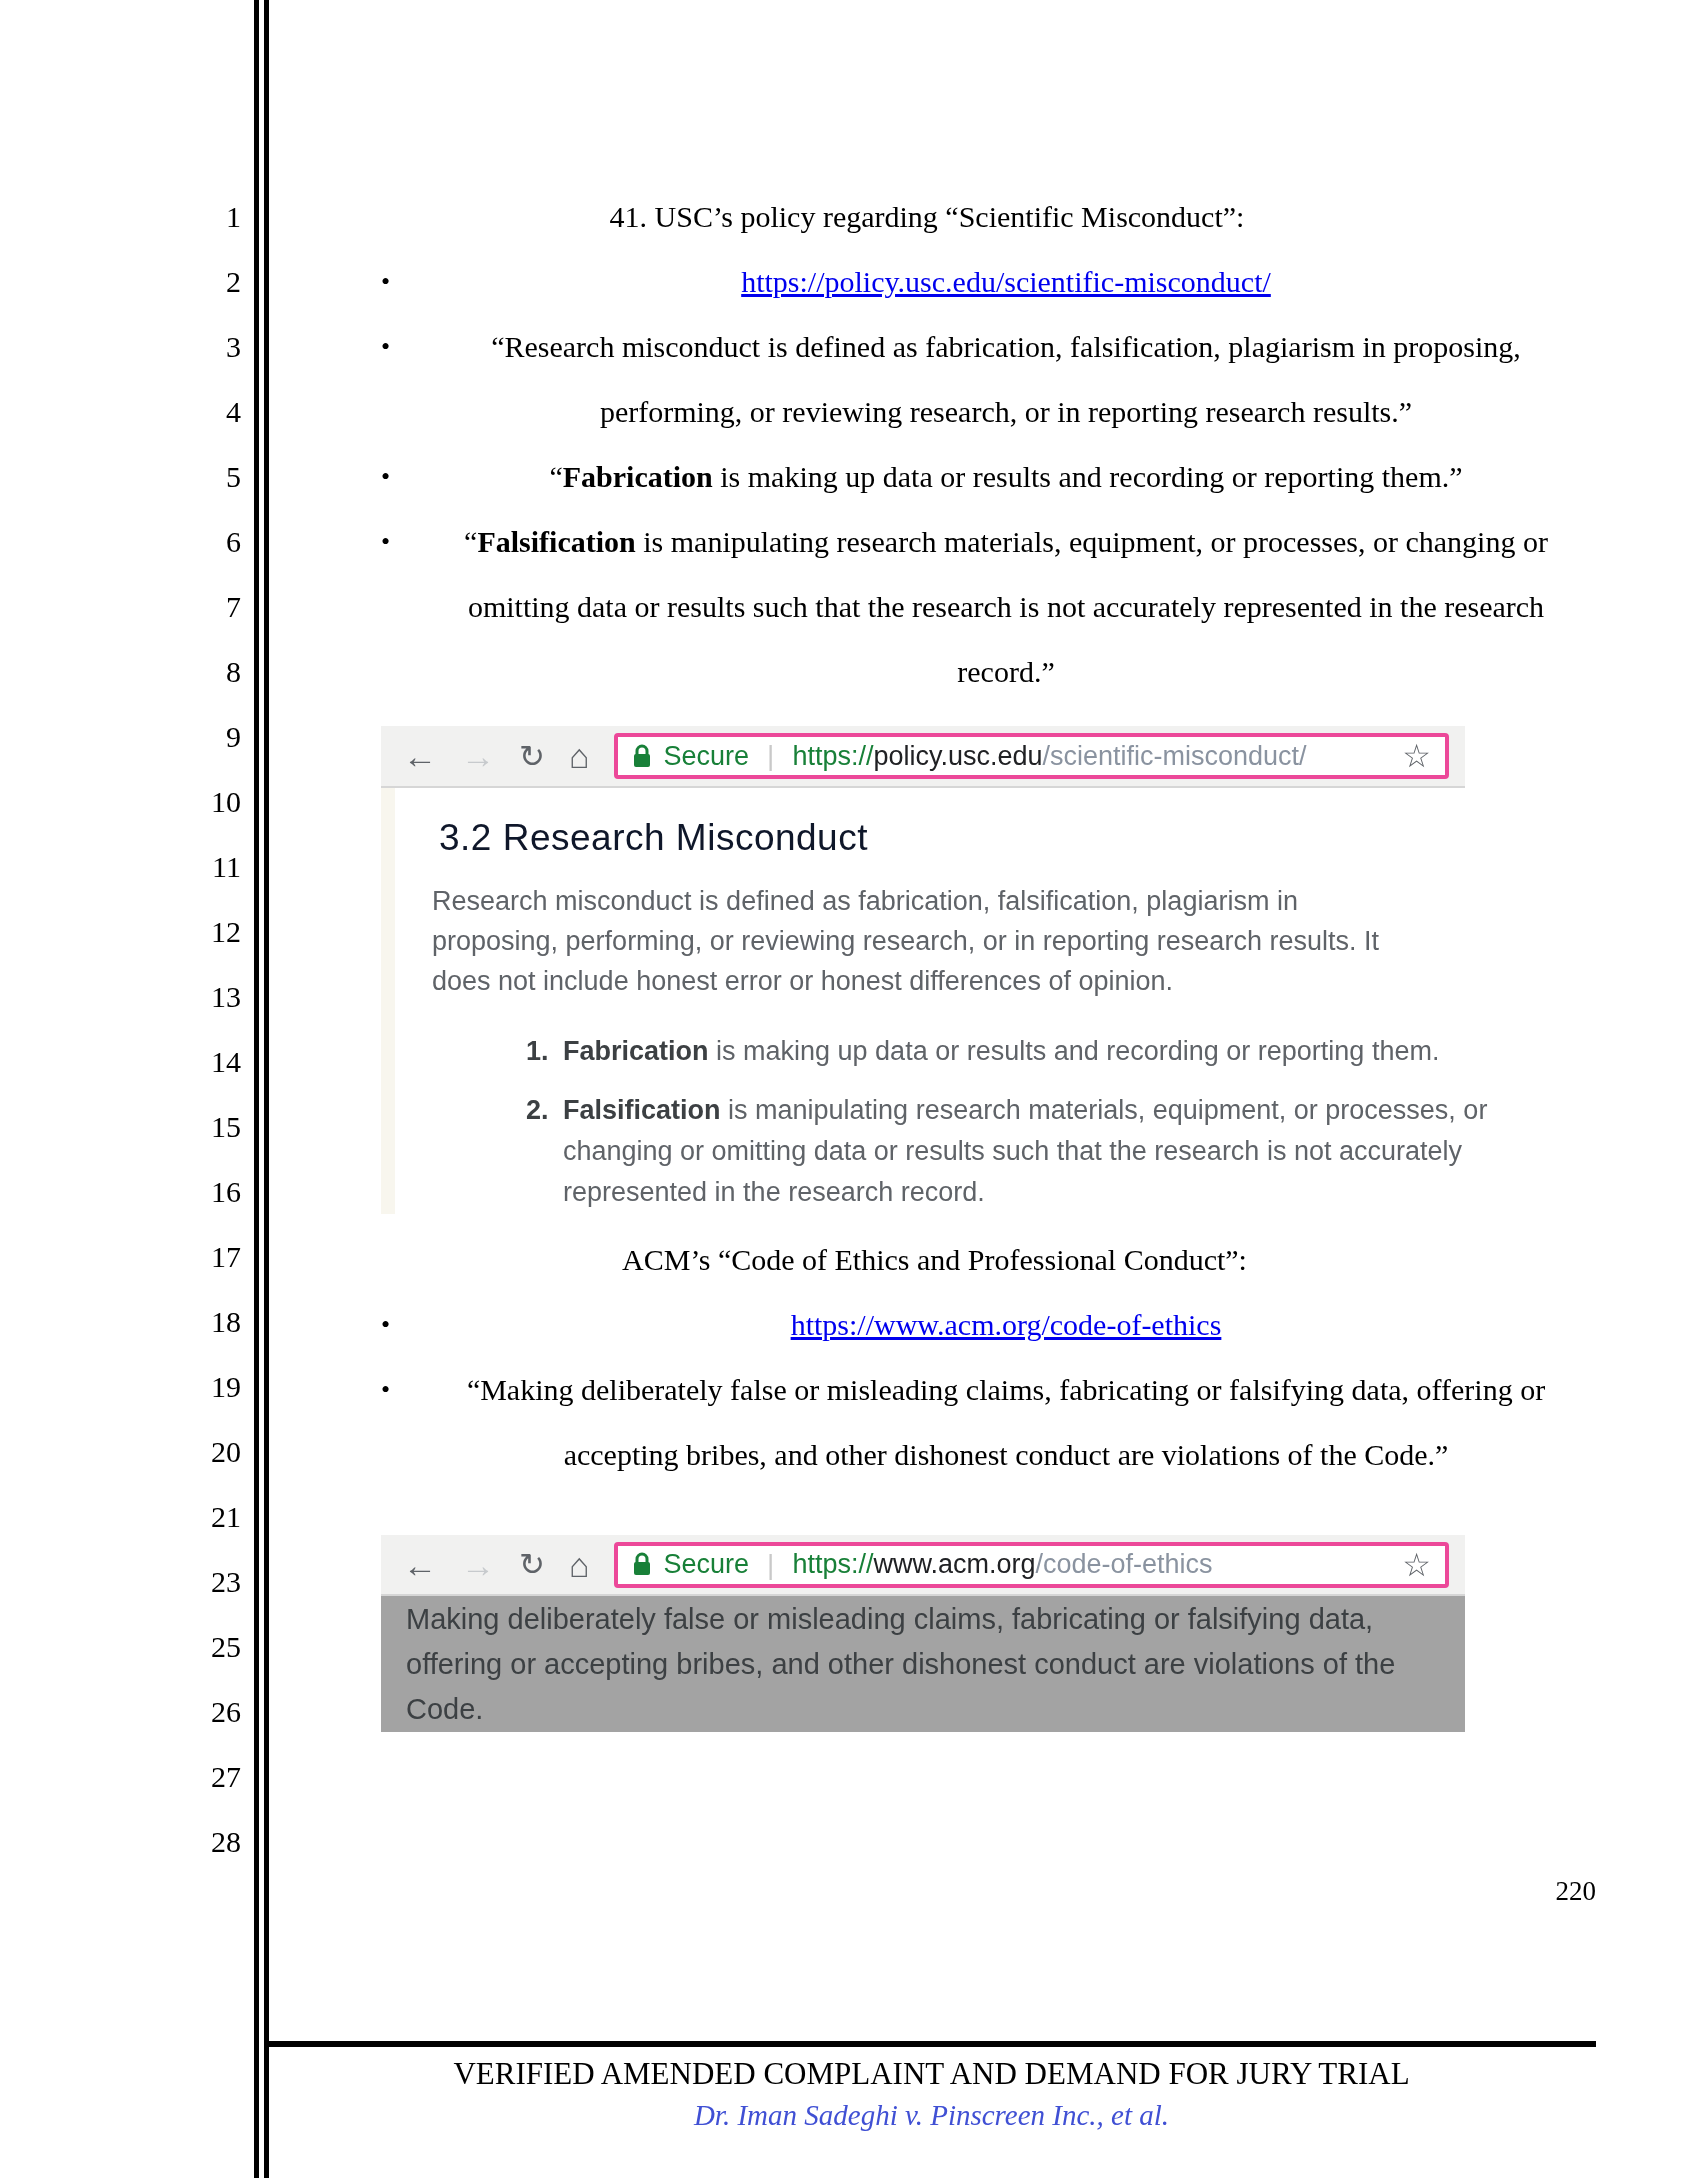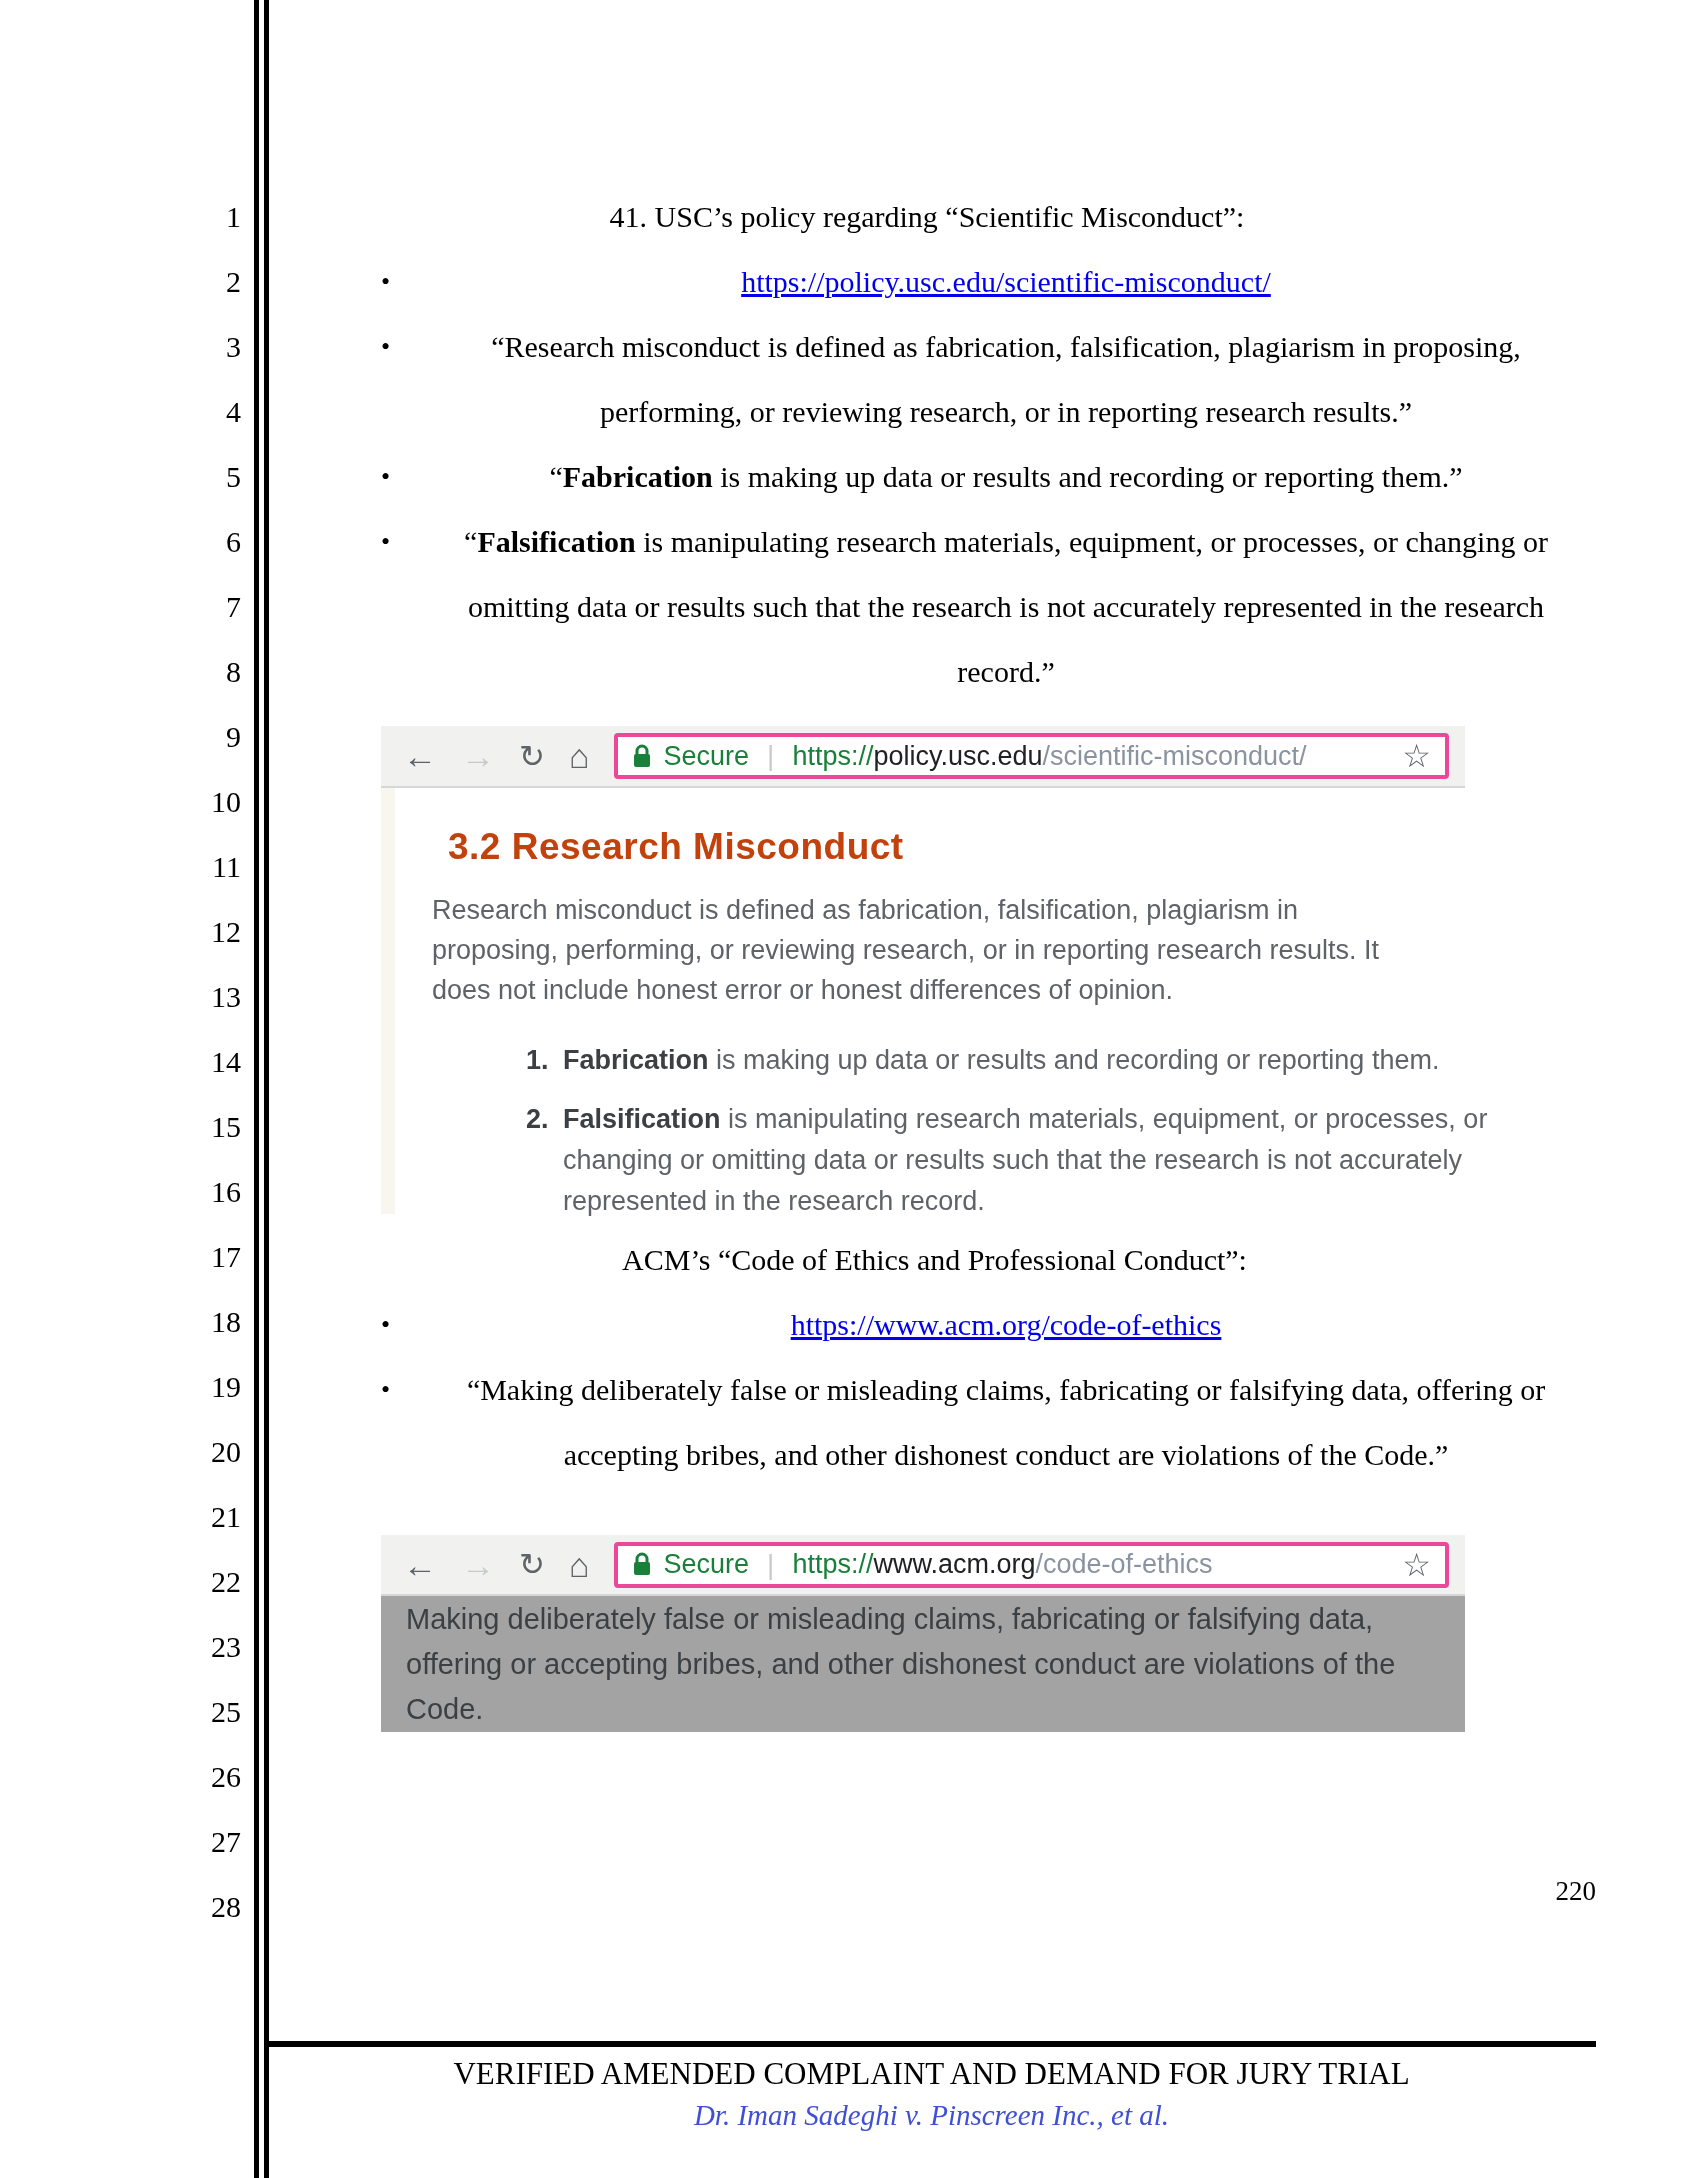--- a/index.html
+++ b/index.html
@@ -49,21 +49,21 @@
   .lockicon { display:inline-flex; }
   .omnidiv { color:#c9c9c9; font-size:28px; padding:0 6px; }
   .url { font-size:27px; white-space:nowrap; overflow:hidden; }
   .url .scheme { color:#188038; }
   .url .domain { color:#202124; }
   .url .path { color:#8a93a0; }
   .staricon { margin-left:auto; color:#5f6368; font-size:32px; }
 
   .shotbody1 { background:#fff; height:426px; position:relative; box-sizing:border-box; padding:22px 40px 0 51px; }
   .sidebar-strip { position:absolute; left:0; top:0; width:14px; height:100%; background:#f8f6ee; }
-  .webh1 { font-family:"Liberation Sans", sans-serif; font-size:37px; font-weight:700; color:#c2410c; margin:16px; letter-spacing:0.5px; }
+  .webh1 { font-family:"Liberation Sans", sans-serif; font-size:37px; font-weight:400; color:#0f172a; margin:7px; letter-spacing:0.5px; }
   .webpara { font-size:27px; color:#5f6368; line-height:40px; margin:22px 0 0 0; width:995px; }
   .weblist { margin:30px 0 0 0; padding:0 0 0 131px; list-style:none; width:950px; }
   .weblist li { font-size:27px; color:#5f6368; line-height:41px; position:relative; }
   .weblist li + li { margin-top:18px; }
   .weblist .lnum { position:absolute; left:-37px; top:0; color:#3c4043; font-weight:700; }
   .weblist b, .webpara b { color:#3c4043; }
 
   .shotbody2 { background:#a3a3a3; padding:1px 20px 0 25px; }
   .webpara2 { font-size:29px; color:#3c4043; line-height:45px; margin:0; width:1035px; }
 
@@ -94,21 +94,20 @@
       <div>12</div>
       <div>13</div>
       <div>14</div>
       <div>15</div>
       <div>16</div>
       <div>17</div>
       <div>18</div>
       <div>19</div>
       <div>20</div>
       <div>21</div>
-      <div>22</div>
       <div>23</div>
       <div>25</div>
       <div>26</div>
       <div>27</div>
       <div>28</div>
     </div>
 
   <div class="body41">
     <p>41. USC’s policy regarding “Scientific Misconduct”:</p>
     <p class="indented">

